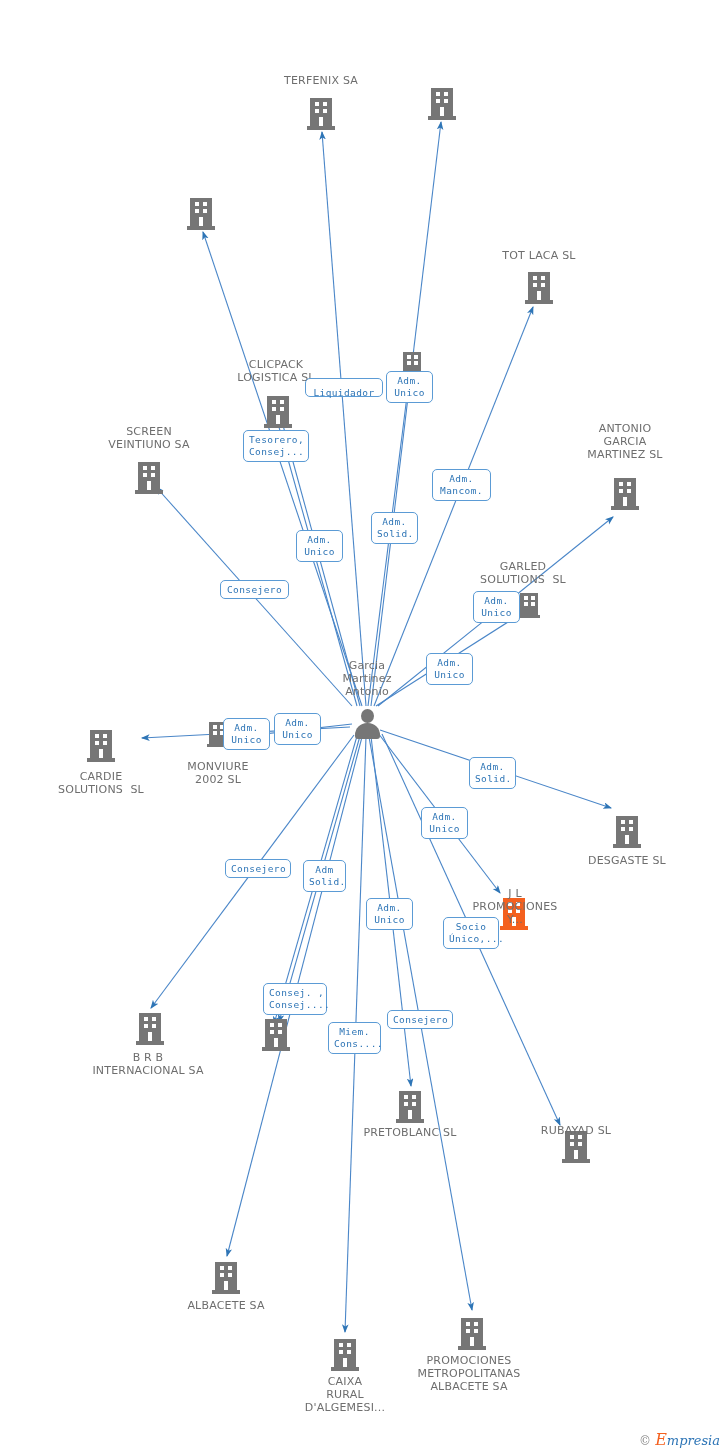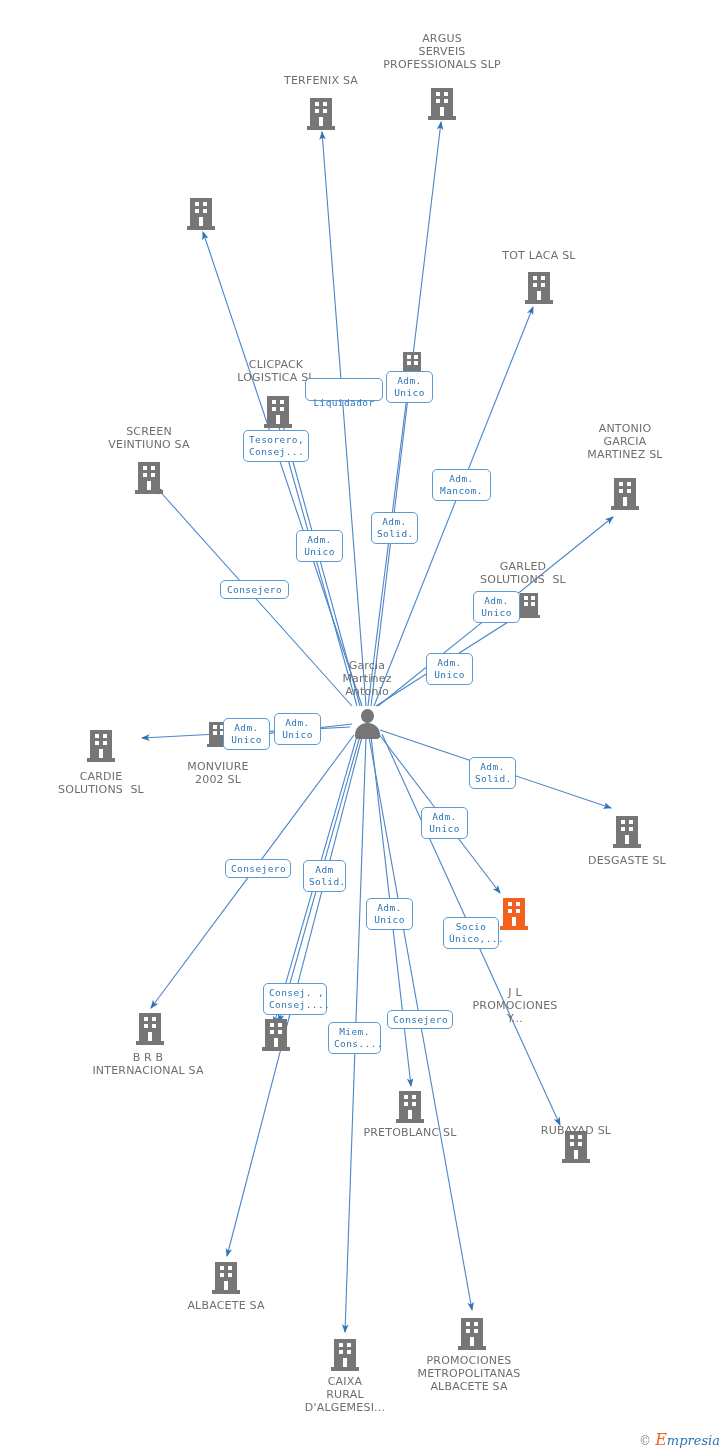--- a/index.html
+++ b/index.html
@@ -104,23 +104,20 @@
           <div class="body"></div>
         <div class="w" style="left:8px;top:4px"></div>
           <div class="w" style="left:16px;top:4px"></div>
         <div class="w" style="left:8px;top:11px"></div>
           <div class="w" style="left:16px;top:11px"></div>
         <div class="door"></div>
           <div class="base"></div>
         </div>
     </div>
   </div>
-  <div class="lbl" style="left:382px;top:32px;width:120px">ARGUS
-SERVEIS
-PROFESSIONALS SLP</div>
 
   <div class="node" style="left:187px;top:198px">
     <div class="ico">
       <div class="bldg">
           <div class="body"></div>
         <div class="w" style="left:8px;top:4px"></div>
           <div class="w" style="left:16px;top:4px"></div>
         <div class="w" style="left:8px;top:11px"></div>
           <div class="w" style="left:16px;top:11px"></div>
         <div class="door"></div>
@@ -283,21 +280,21 @@
           <div class="body"></div>
         <div class="w" style="left:8px;top:4px"></div>
           <div class="w" style="left:16px;top:4px"></div>
         <div class="w" style="left:8px;top:11px"></div>
           <div class="w" style="left:16px;top:11px"></div>
         <div class="door"></div>
           <div class="base"></div>
         </div>
     </div>
   </div>
-  <div class="lbl" style="left:455px;top:986px;width:120px">J L
+  <div class="lbl" style="left:455px;top:887px;width:120px">J L
 PROMOCIONES
 Y...</div>
 
   <div class="node" style="left:136px;top:1013px">
     <div class="ico">
       <div class="bldg">
           <div class="body"></div>
         <div class="w" style="left:8px;top:4px"></div>
           <div class="w" style="left:16px;top:4px"></div>
         <div class="w" style="left:8px;top:11px"></div>
@@ -396,21 +393,21 @@
           <div class="w" style="left:16px;top:11px"></div>
         <div class="door"></div>
           <div class="base"></div>
         </div>
     </div>
   </div>
   <div class="lbl" style="left:406px;top:1354px;width:126px">PROMOCIONES
 METROPOLITANAS
 ALBACETE SA</div>
 
-  <div class="pill" style="left:305px;top:378px;width:78px;height:19px;padding-top:18px">Liquidador</div>
+  <div class="pill" style="left:305px;top:378px;width:78px;height:19px;padding-top:8px">Liquidador</div>
 
   <div class="pill" style="left:243px;top:430px;width:66px;height:32px">Tesorero,
 Consej...</div>
 
   <div class="pill" style="left:386px;top:371px;width:47px;height:32px">Adm.
 Unico</div>
 
   <div class="pill" style="left:432px;top:469px;width:59px;height:32px">Adm.
 Mancom.</div>
 

